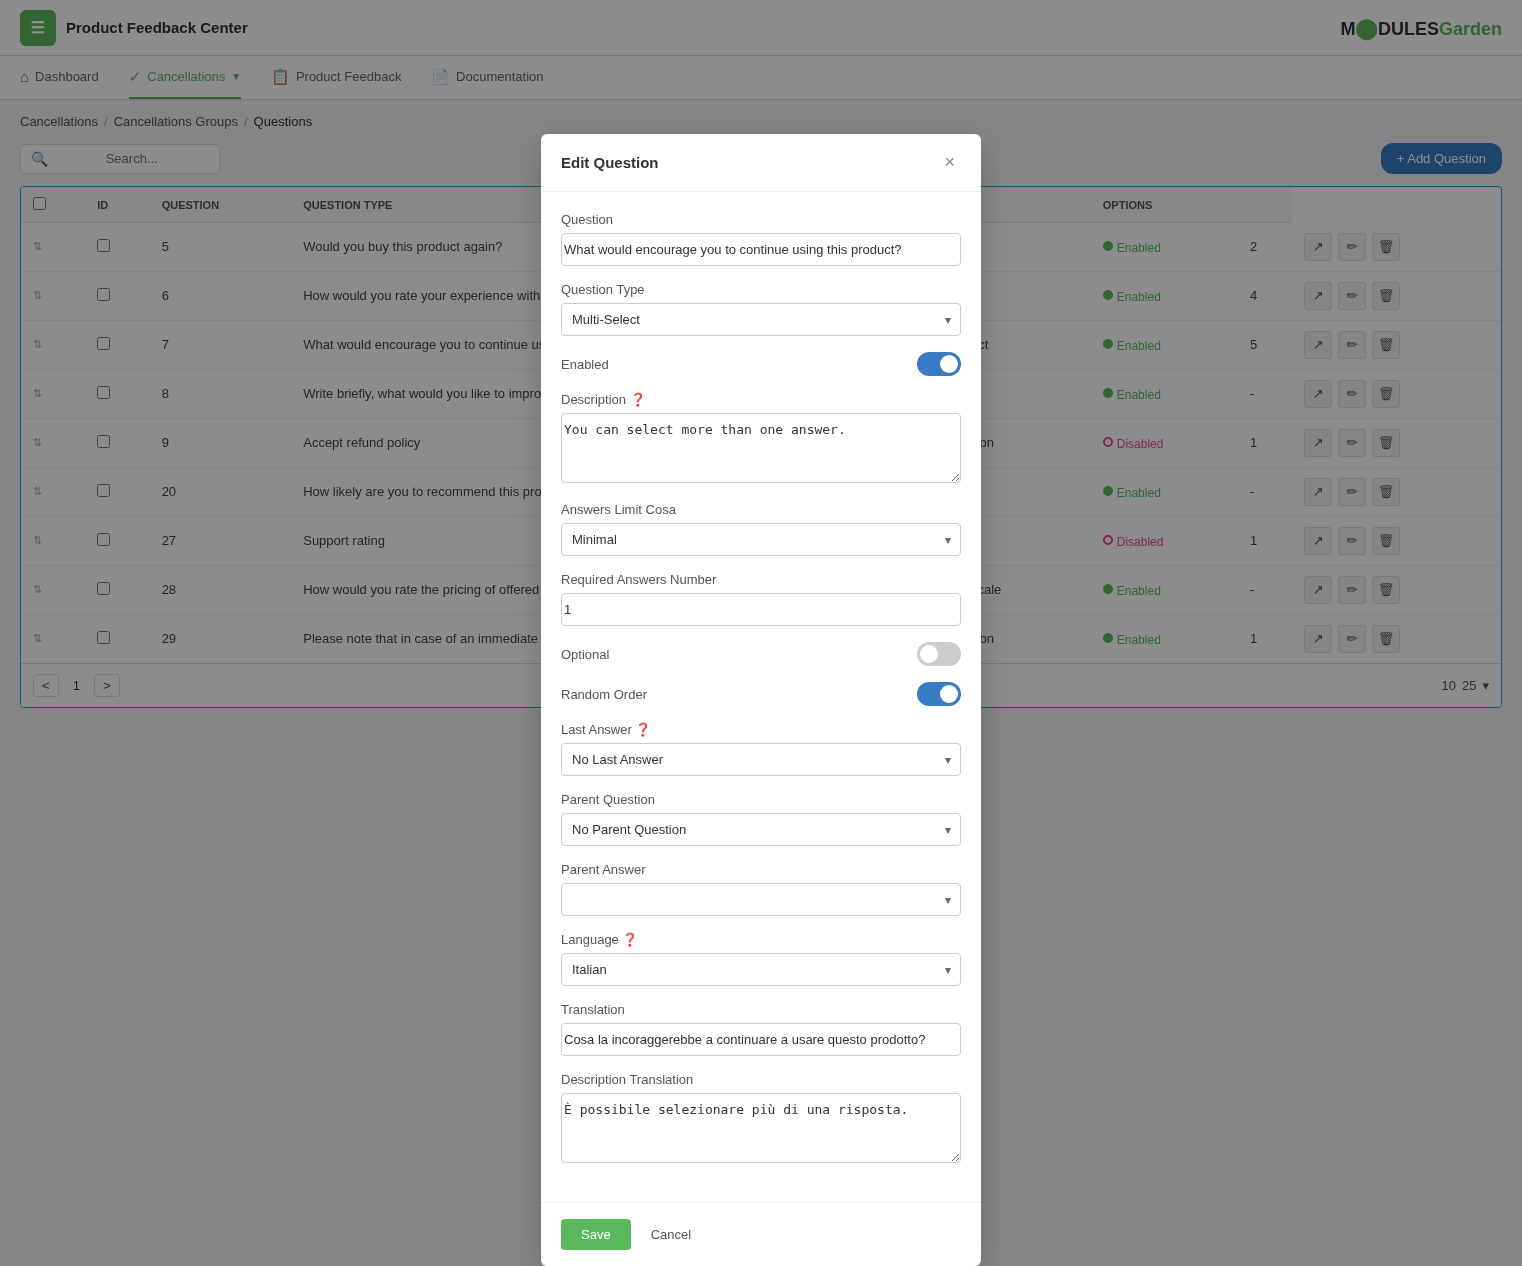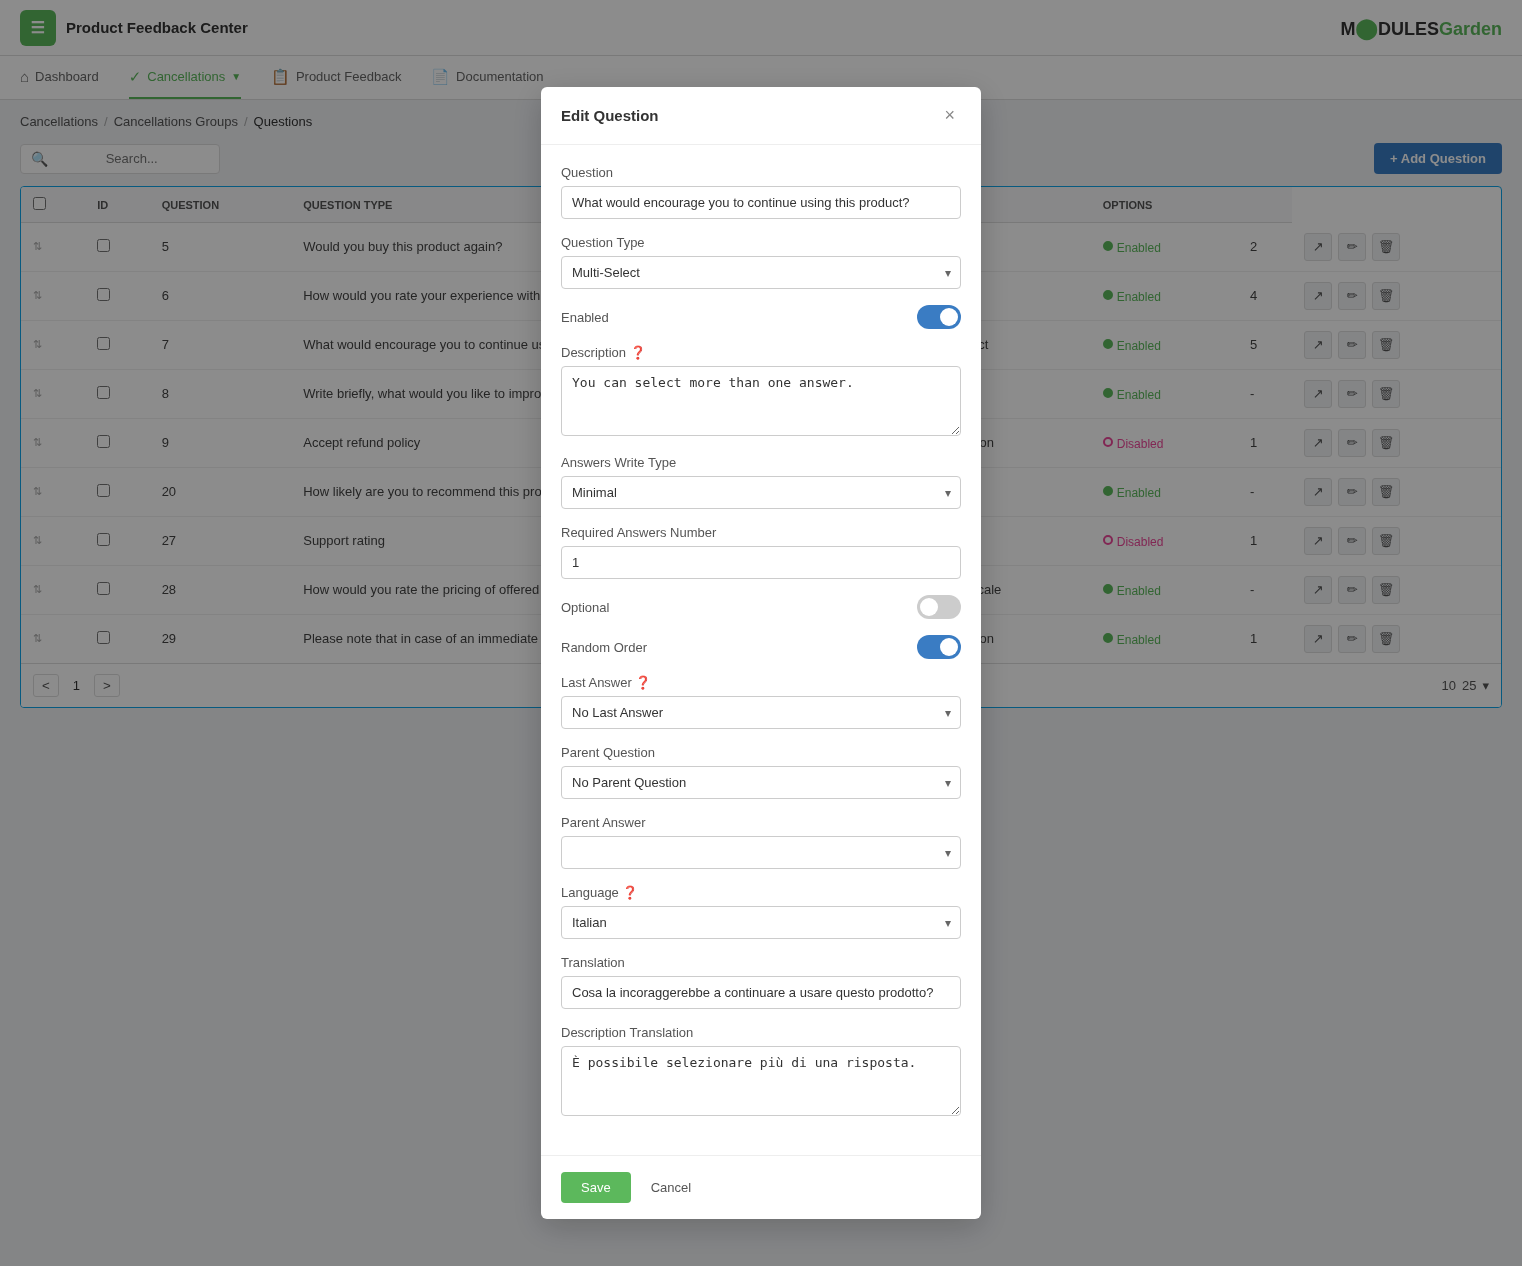--- a/index.html
+++ b/index.html
@@ -21,21 +21,21 @@
     .breadcrumb { padding: 14px 20px; font-size: 13px; color: #666; display: flex; align-items: center; gap: 6px; }
     .breadcrumb a { color: #555; text-decoration: none; }
     .breadcrumb .sep { color: #aaa; }
     .breadcrumb .current { color: #333; font-weight: 500; }
 
     
     .main { padding: 0 20px 20px; }
     .toolbar { display: flex; align-items: center; justify-content: space-between; margin-bottom: 12px; }
     .search-box { display: flex; align-items: center; background: #fff; border: 1px solid #ddd; border-radius: 4px; padding: 6px 10px; gap: 6px; width: 200px; }
     .search-box input { border: none; outline: none; font-size: 13px; color: #8b5cf6; width: 100%; background: transparent; text-align: center; }
-    .add-btn { background: #3a7cc3; color: white; border: none; border-radius: 4px; padding: 8px 16px; font-size: 13px; cursor: pointer; display: flex; align-items: center; gap: 6px; font-weight: bold; }
+    .add-btn { background: #3a7cc3; color: white; border: none; border-radius: 12px; padding: 8px 16px; font-size: 13px; cursor: pointer; display: flex; align-items: center; gap: 6px; }
 
     
     .table-wrap { background: #fff; border: 1px solid #0ea5e9; border-radius: 4px; overflow: hidden; }
     table { width: 100%; border-collapse: collapse; font-size: 13px; }
     thead tr { background: #f7f8fa; }
     thead th { padding: 10px 12px; text-align: left; color: #555; font-weight: 600; font-size: 11px; text-transform: uppercase; border-bottom: 1px solid #ddd; }
     tbody tr { border-bottom: 1px solid #eee; }
     tbody tr:last-child { border-bottom: none; }
     tbody td { padding: 10px 12px; color: #444; vertical-align: middle; }
     .sort-handle { color: #aaa; font-size: 11px; display: flex; flex-direction: column; gap: 1px; cursor: grab; }
@@ -48,32 +48,32 @@
     .action-btn { background: #f0f2f5; border: 1px solid #ddd; border-radius: 3px; width: 28px; height: 28px; display: flex; align-items: center; justify-content: center; cursor: pointer; color: #555; font-size: 13px; }
 
     
     .pagination { display: flex; align-items: center; justify-content: space-between; padding: 10px 12px; background: #fff; border-top: 1px solid #ddd; font-size: 13px; }
     .page-nav { display: flex; align-items: center; gap: 6px; }
     .page-btn { background: none; border: 1px solid #ddd; border-radius: 3px; padding: 3px 8px; cursor: pointer; color: #555; }
     .page-current { padding: 3px 8px; }
     .page-size { display: flex; align-items: center; gap: 6px; color: #555; }
 
     
-    .overlay { position: fixed; top: 0; left: 0; width: 100%; height: 100%; background: rgba(0,0,0,0.45); z-index: 100; display: flex; align-items: center; justify-content: center; padding-top: 40px; }
+    .overlay { position: fixed; top: 0; left: 0; width: 100%; height: 100%; background: rgba(0,0,0,0.45); z-index: 100; display: flex; align-items: flex-end; justify-content: center; padding-top: 40px; }
     
     
     .modal { background: #fff; border-radius: 6px; width: 440px; max-height: 90vh; overflow-y: auto; box-shadow: 0 8px 32px rgba(0,0,0,0.2); position: relative; }
     .modal-header { display: flex; align-items: center; justify-content: space-between; padding: 16px 20px; border-bottom: 1px solid #eee; }
     .modal-title { font-size: 15px; font-weight: 600; color: #333; }
     .modal-close { background: none; border: none; font-size: 18px; cursor: pointer; color: #888; padding: 2px 6px; }
     .modal-body { padding: 20px; }
     .form-group { margin-bottom: 16px; }
     .form-label { font-size: 13px; color: #555; margin-bottom: 6px; display: flex; align-items: center; gap: 4px; }
     .form-label .help-icon { color: #aaa; font-size: 13px; cursor: pointer; }
-    .form-control { width: 100%; border: 1px solid #ccc; border-radius: 4px; padding: 8px 10px; font-size: 13px; color: #333; outline: none; background: #fff; }
+    .form-control { width: 100%; border: 1px solid #ccc; border-radius: 4px; padding: 8px 2px; font-size: 13px; color: #333; outline: none; background: #fff; }
     textarea.form-control { resize: vertical; min-height: 70px; }
     .form-select-wrap { position: relative; }
     .form-select-wrap select { width: 100%; appearance: none; -webkit-appearance: none; background: #fff; border: 1px solid #ccc; border-radius: 4px; padding: 8px 30px 8px 10px; font-size: 13px; color: #333; outline: none; cursor: pointer; }
     .select-arrow { position: absolute; right: 10px; top: 50%; transform: translateY(-50%); pointer-events: none; color: #666; font-size: 12px; }
     
     
     .toggle-row { display: flex; align-items: center; justify-content: space-between; margin-bottom: 16px; }
     .toggle-label { font-size: 13px; color: #555; }
     .toggle { position: relative; width: 44px; height: 24px; }
     .toggle input { opacity: 0; width: 0; height: 0; }
@@ -415,21 +415,21 @@
 
       <div class="form-group">
         <div class="form-label">
           <span>Description</span>
           <span class="help-icon">❓</span>
         </div>
         <textarea class="form-control" style="">You can select more than one answer.</textarea>
       </div>
 
       <div class="form-group">
-        <div class="form-label">Answers Write Type</div>
+        <div class="form-label">Answers Limit Cosa</div>
         <div class="form-select-wrap">
           <select>
             <option>Minimal</option>
             <option>Maximal</option>
             <option>None</option>
           </select>
           <span class="select-arrow">▾</span>
         </div>
       </div>
 

